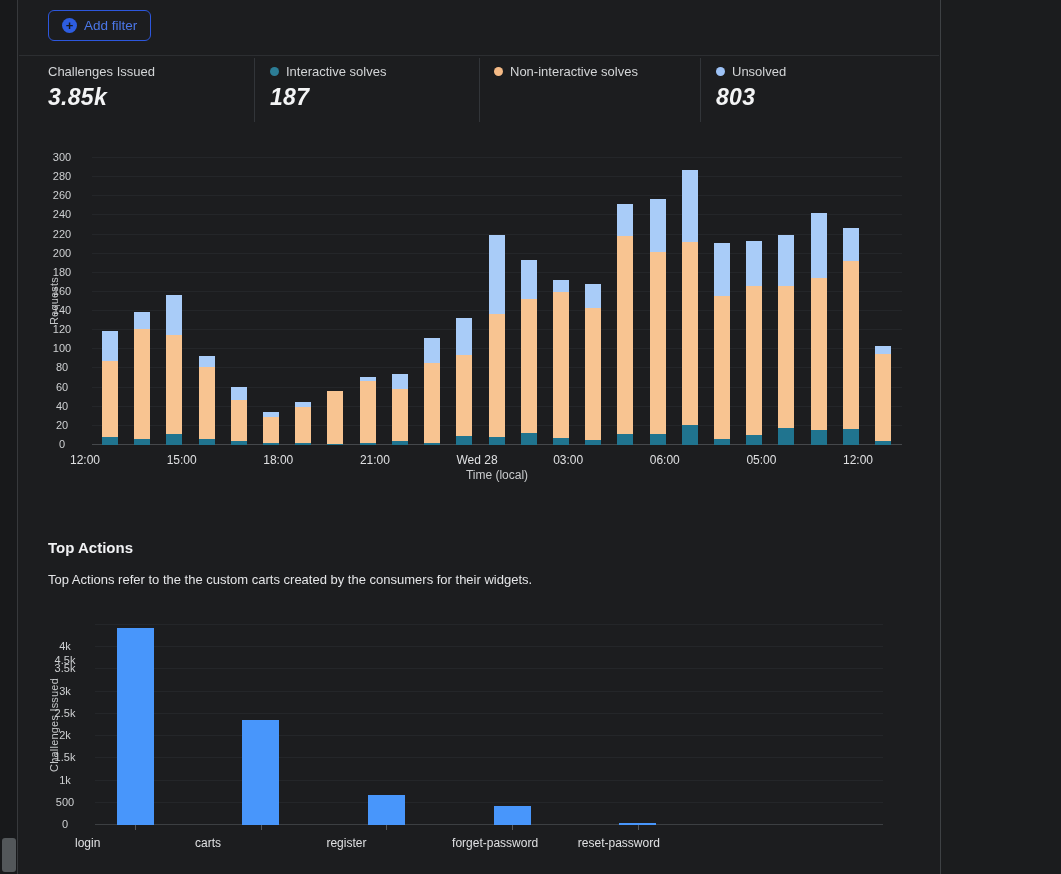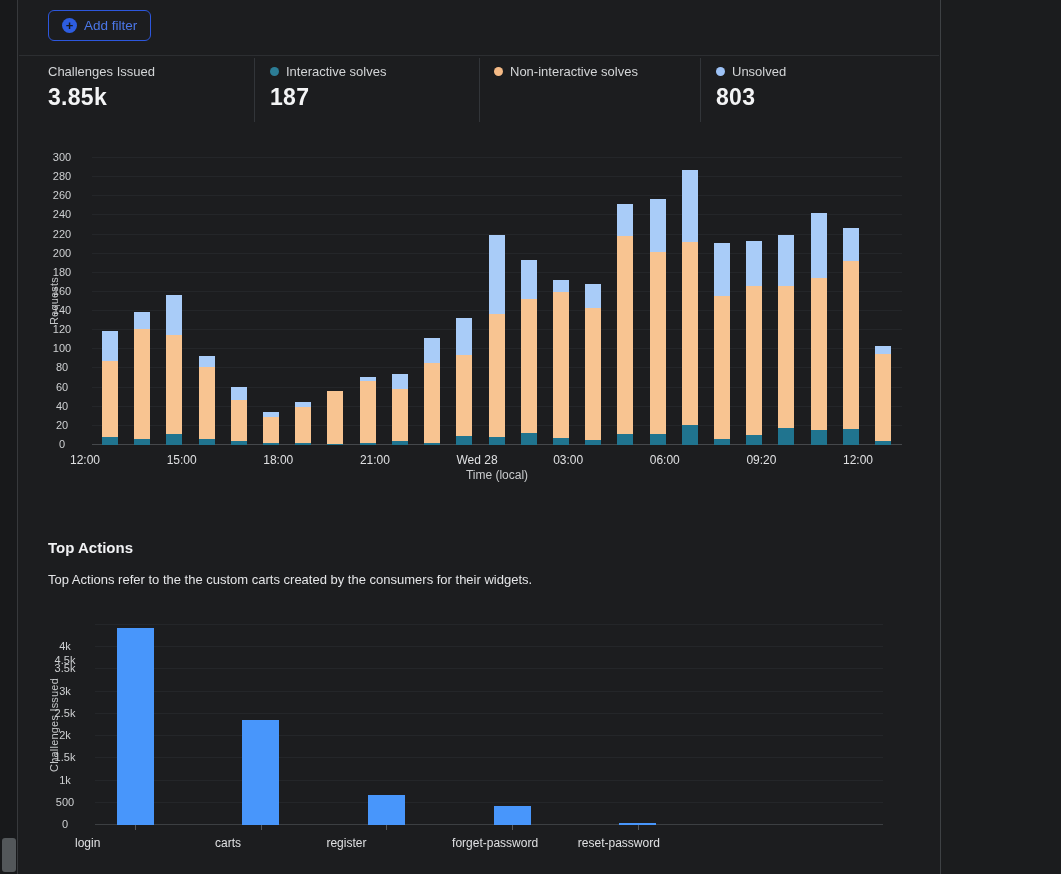--- a/index.html
+++ b/index.html
@@ -28,21 +28,21 @@
     display:flex;align-items:center;justify-content:center;gap:8px;
     background:#121315;border:1px solid #47494c;border-radius:4px;
     color:#eceded;font-size:13px;font-family:inherit;cursor:pointer;
   }
   .caret{color:#939598;font-size:10px;line-height:1;}
   .top-divider{position:absolute;left:19px;top:55px;width:920px;height:1px;background:#2c2e31;}
 
   
   .stat{position:absolute;top:58px;height:64px;}
   .stat .lbl{display:flex;align-items:center;gap:7px;font-size:13px;color:#d3d5d7;margin-top:6px;}
-  .stat .val{font-size:23px;font-weight:bold;color:#f3f4f5;margin-top:5px;letter-spacing:.3px;}
+  .stat .val{font-size:23px;font-weight:bold;color:#f3f4f5;margin-top:5px;letter-spacing:.3px;font-style:italic;}
   .dot{width:9px;height:9px;border-radius:50%;display:inline-block;}
   .stat-divider{position:absolute;top:58px;height:64px;width:1px;background:#323539;}
 
   
   .plot{position:absolute;}
   .gridline{position:absolute;left:0;width:100%;height:1px;background:#242629;}
   .baseline{position:absolute;left:0;bottom:0;width:100%;height:1px;background:#45484b;}
   .ytick{position:absolute;width:44px;text-align:center;font-size:11px;color:#ced0d2;}
   .xtick{position:absolute;font-size:12px;color:#dfe0e2;}
   .axis-title-y{position:absolute;display:flex;align-items:center;top:0;}
@@ -248,21 +248,21 @@
       <div class="bar" style="left: 654.167px; bottom: 0px; width: 16px; height: 287px;">
         <div class="bar-seg" style="left: 0px; bottom: 0px; width: 100%; height: 9.56667px; background: rgb(32, 116, 143);"></div>
         <div class="bar-seg" style="left: 0px; bottom: 9.56667px; width: 100%; height: 149.24px; background: rgb(248, 196, 145);"></div>
         <div class="bar-seg" style="left: 0px; bottom: 158.807px; width: 100%; height: 44.9633px; background: rgb(169, 204, 248);"></div>
       </div>
       <div class="bar" style="left: 686.375px; bottom: 0px; width: 16px; height: 287px;">
         <div class="bar-seg" style="left: 0px; bottom: 0px; width: 100%; height: 17.22px; background: rgb(32, 116, 143);"></div>
         <div class="bar-seg" style="left: 0px; bottom: 17.22px; width: 100%; height: 141.587px; background: rgb(248, 196, 145);"></div>
         <div class="bar-seg" style="left: 0px; bottom: 158.807px; width: 100%; height: 51.66px; background: rgb(169, 204, 248);"></div>
       </div>
-      <div class="xtick" style="left: 654.375px; top: 295px; width: 80px;">09:20</div>
+      <div class="xtick" style="left: 654.375px; top: 295px; width: 80px;">05:00</div>
       <div class="bar" style="left: 718.583px; bottom: 0px; width: 16px; height: 287px;">
         <div class="bar-seg" style="left: 0px; bottom: 0px; width: 100%; height: 15.3067px; background: rgb(32, 116, 143);"></div>
         <div class="bar-seg" style="left: 0px; bottom: 15.3067px; width: 100%; height: 152.11px; background: rgb(248, 196, 145);"></div>
         <div class="bar-seg" style="left: 0px; bottom: 167.417px; width: 100%; height: 65.0533px; background: rgb(169, 204, 248);"></div>
       </div>
       <div class="bar" style="left: 750.792px; bottom: 0px; width: 16px; height: 287px;">
         <div class="bar-seg" style="left: 0px; bottom: 0px; width: 100%; height: 16.2633px; background: rgb(32, 116, 143);"></div>
         <div class="bar-seg" style="left: 0px; bottom: 16.2633px; width: 100%; height: 167.417px; background: rgb(248, 196, 145);"></div>
         <div class="bar-seg" style="left: 0px; bottom: 183.68px; width: 100%; height: 33.4833px; background: rgb(169, 204, 248);"></div>
       </div>
@@ -299,21 +299,21 @@
       <div class="gridline" style="bottom: 177.778px;"></div>
       <div class="ytick" style="left: -52px; top: 15.2222px;">4k</div>
       <div class="gridline" style="bottom: 200px;"></div>
       <div class="ytick" style="left: -52px; top: -7px; margin-top: 36px;">4.5k</div>
       <div class="baseline" style="background: rgb(60, 63, 66);"></div>
       <div class="bar" style="left: 21.5px; bottom: 0px; width: 37px; height: 197.333px; background: rgb(72, 150, 251);"></div>
       <div class="tickmark" style="left: 40px; top: 200px;"></div>
       <div class="xtick" style="left: -20px; top: 211px; width: 120px;">login</div>
       <div class="bar" style="left: 147.2px; bottom: 0px; width: 37px; height: 105.333px; background: rgb(72, 150, 251);"></div>
       <div class="tickmark" style="left: 165.7px; top: 200px;"></div>
-      <div class="xtick" style="left: 120px; top: 211px; width: 120px;">carts</div>
+      <div class="xtick" style="left: 100px; top: 211px; width: 120px;">carts</div>
       <div class="bar" style="left: 272.9px; bottom: 0px; width: 37px; height: 29.7778px; background: rgb(72, 150, 251);"></div>
       <div class="tickmark" style="left: 291.4px; top: 200px;"></div>
       <div class="xtick" style="left: 231.4px; top: 211px; width: 120px;">register</div>
       <div class="bar" style="left: 398.6px; bottom: 0px; width: 37px; height: 19.1111px; background: rgb(72, 150, 251);"></div>
       <div class="tickmark" style="left: 417.1px; top: 200px;"></div>
       <div class="xtick" style="left: 357.1px; top: 211px; width: 120px;">forget-password</div>
       <div class="bar" style="left: 524.3px; bottom: 0px; width: 37px; height: 2px; background: rgb(72, 150, 251);"></div>
       <div class="tickmark" style="left: 542.8px; top: 200px;"></div>
       <div class="xtick" style="left: 482.8px; top: 211px; width: 120px;">reset-password</div>
     </div>

